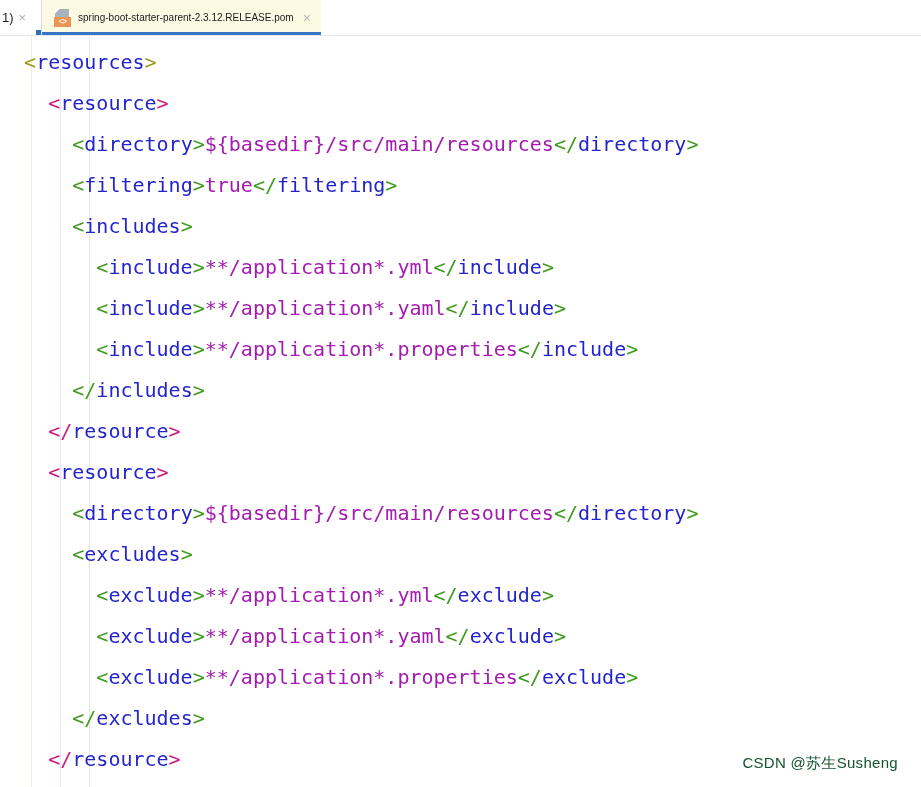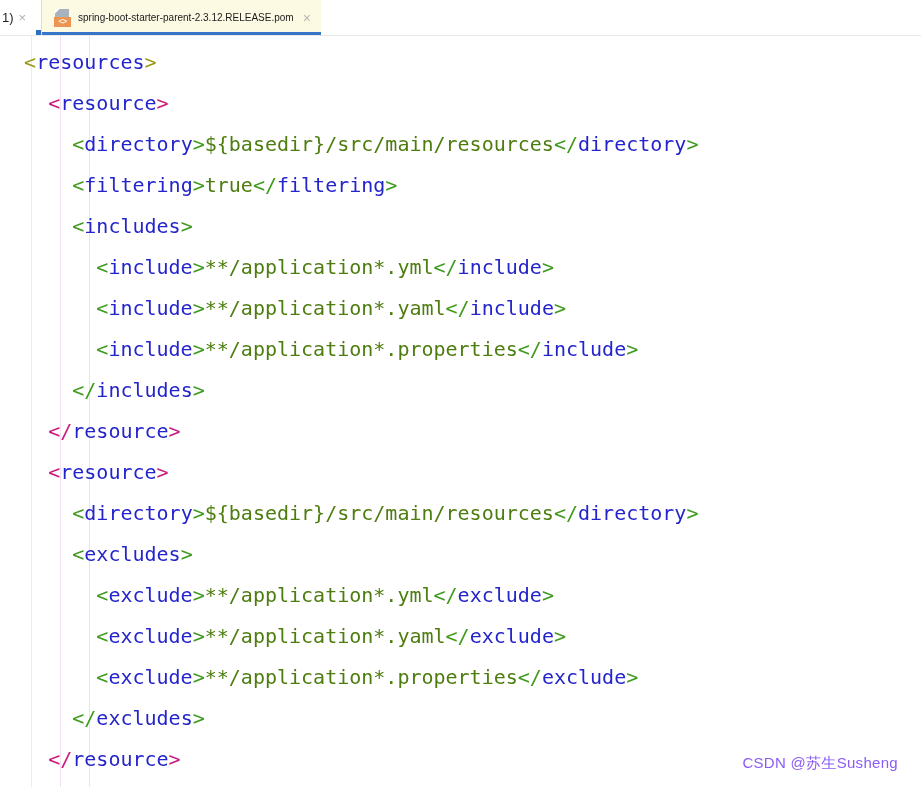--- a/index.html
+++ b/index.html
@@ -134,29 +134,29 @@
     white-space: pre;
     color: #000000;
   }
   .line { height: 41px; white-space: pre; }
   .ind { color: transparent; }
 
   .br-y { color: #9a9a18; }  
   .br-m { color: #cc1a7a; }  
   .br-g { color: #3f9a1e; }  
   .tg   { color: #2424cc; }  
-  .tx   { color: #4d7c0f; }  
+  .tx   { color: #a21caf; }  
 
   
   .watermark {
     position: absolute;
     right: 16px;
     bottom: 14px;
     font-size: 15px;
-    color: #8b5cf6;
+    color: #14532d;
     font-family: "Liberation Sans", sans-serif;
     letter-spacing: 0.3px;
     white-space: nowrap;
   }
 </style>
 </head>
 <body>
 
 <div class="tabbar">
 

